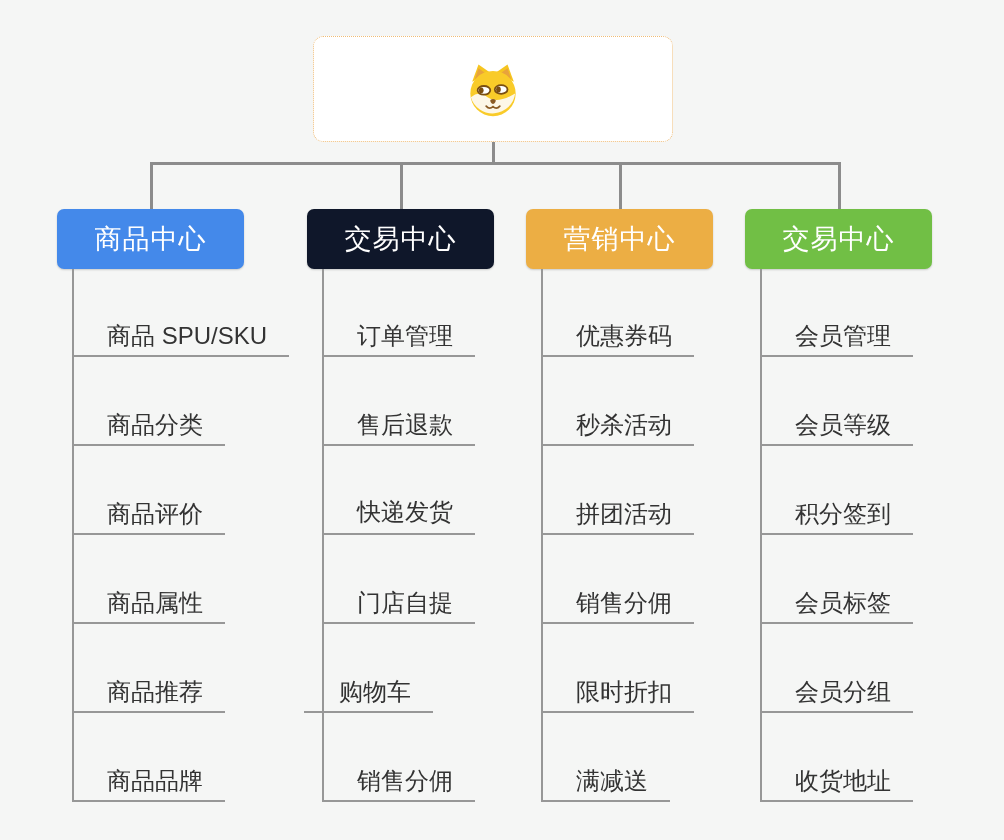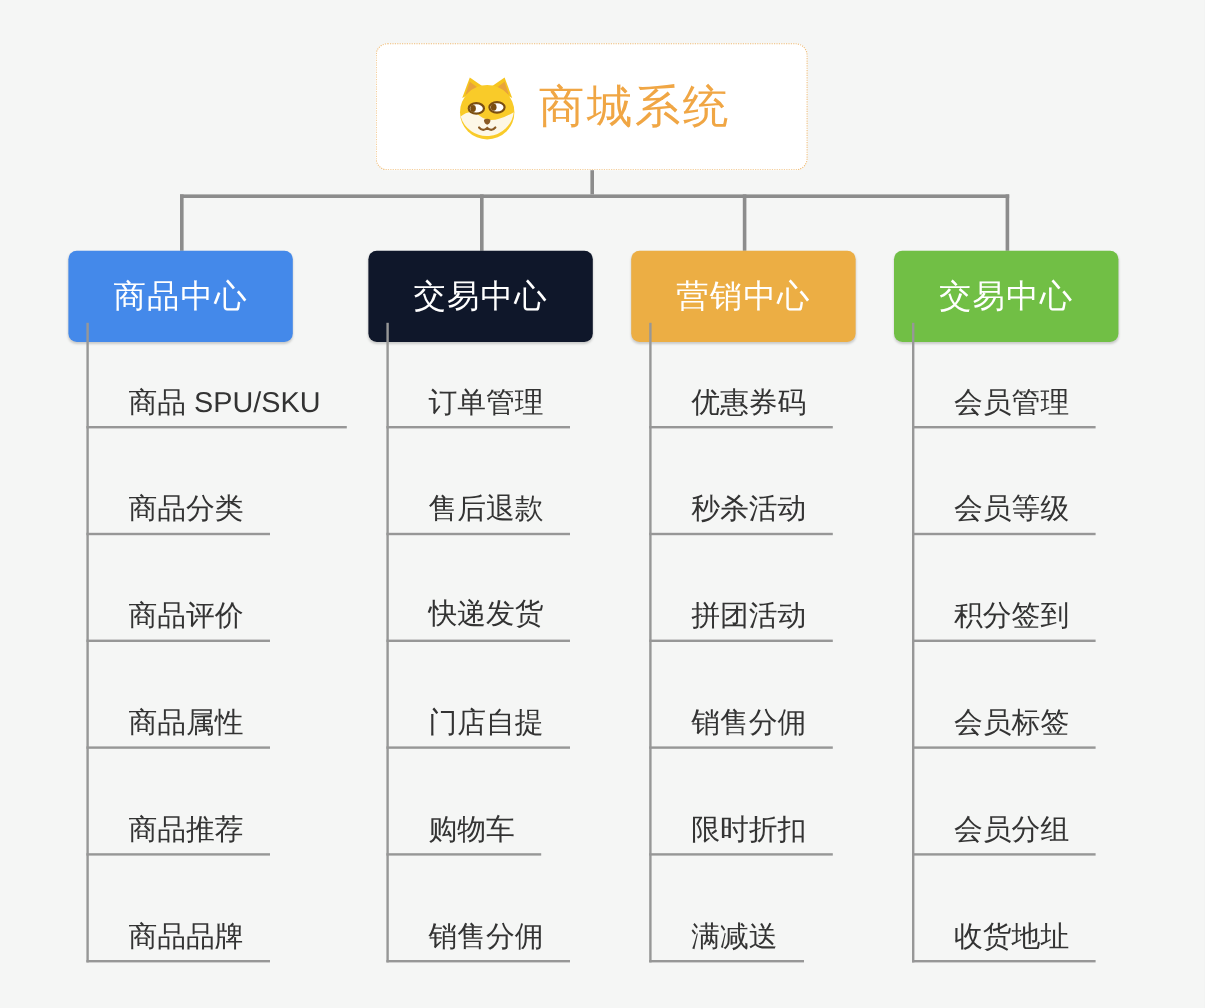--- a/index.html
+++ b/index.html
@@ -33,21 +33,21 @@
     white-space:nowrap;
   }
   .dog-icon{width:58px;height:58px;flex:0 0 auto;}
   
   .line{position:absolute;background:#8c8c8c;}
   .branch-trunk{position:absolute;width:2px;background:#979797;}
   
   .branch-node{
     position:absolute;
     top:209px;
-    width:187px;height:76px;
+    width:187px;height:60px;
     border-radius:7px;
     display:flex;align-items:center;justify-content:center;
     color:#ffffff;
     font-size:27px;
     letter-spacing:1px;
     box-shadow:0 1px 2px rgba(0,0,0,.18);
     white-space:nowrap;
   }
   
   .branch-item{
@@ -89,39 +89,38 @@
 
       <ellipse cx="22" cy="33.5" rx="7" ry="4.8" fill="#ffffff" stroke="#7a4e12" stroke-width="2"></ellipse>
       <ellipse cx="41" cy="32.5" rx="7" ry="4.8" fill="#ffffff" stroke="#7a4e12" stroke-width="2"></ellipse>
       <ellipse cx="19" cy="33.5" rx="2.6" ry="3.2" fill="#7a4e12"></ellipse>
       <ellipse cx="38" cy="32.5" rx="2.6" ry="3.2" fill="#7a4e12"></ellipse>
 
       <path d="M29,44 Q32,42 35,44 Q35,47.5 32,48.5 Q29,47.5 29,44 Z" fill="#8a5a24"></path>
 
       <path d="M24.5,51 Q28,55 32,51.5 Q36,55 39.5,51" stroke="#8a5a24" stroke-width="2" fill="none" stroke-linecap="round"></path>
     </svg>
-    <span class="root-title">商城系统</span>
   </div>
 
   <div id="branches">
       <div class="branch-node" style="left: 57px; background: rgb(68, 137, 234);">商品中心</div>
       <div class="branch-trunk" style="left: 72px; top: 269px; height: 533px;"></div>
       <div class="branch-item" style="left: 72px; top: 320px;">商品 SPU/SKU</div>
       <div class="branch-item" style="left: 72px; top: 409px;">商品分类</div>
       <div class="branch-item" style="left: 72px; top: 498px;">商品评价</div>
       <div class="branch-item" style="left: 72px; top: 587px;">商品属性</div>
       <div class="branch-item" style="left: 72px; top: 676px;">商品推荐</div>
       <div class="branch-item" style="left: 72px; top: 765px;">商品品牌</div>
       <div class="branch-node" style="left: 307px; background: #0f172a;">交易中心</div>
       <div class="branch-trunk" style="left: 322px; top: 269px; height: 533px;"></div>
       <div class="branch-item" style="left: 322px; top: 320px;">订单管理</div>
       <div class="branch-item" style="left: 322px; top: 409px;">售后退款</div>
       <div class="branch-item" style="left: 322px; top: 498px; font-family: Liberation Mono, monospace;">快递发货</div>
       <div class="branch-item" style="left: 322px; top: 587px;">门店自提</div>
-      <div class="branch-item" style="left: 322px; top: 676px;">购物车</div>
+      <div class="branch-item" style="left: 304px; top: 676px;">购物车</div>
       <div class="branch-item" style="left: 322px; top: 765px;">销售分佣</div>
       <div class="branch-node" style="left: 526px; background: rgb(236, 174, 68); text-align: center;">营销中心</div>
       <div class="branch-trunk" style="left: 541px; top: 269px; height: 533px;"></div>
       <div class="branch-item" style="left: 541px; top: 320px;">优惠券码</div>
       <div class="branch-item" style="left: 541px; top: 409px;">秒杀活动</div>
       <div class="branch-item" style="left: 541px; top: 498px;">拼团活动</div>
       <div class="branch-item" style="left: 541px; top: 587px;">销售分佣</div>
       <div class="branch-item" style="left: 541px; top: 676px;">限时折扣</div>
       <div class="branch-item" style="left: 541px; top: 765px;">满减送</div>
       <div class="branch-node" style="left: 745px; background: rgb(113, 191, 69);">交易中心</div>

